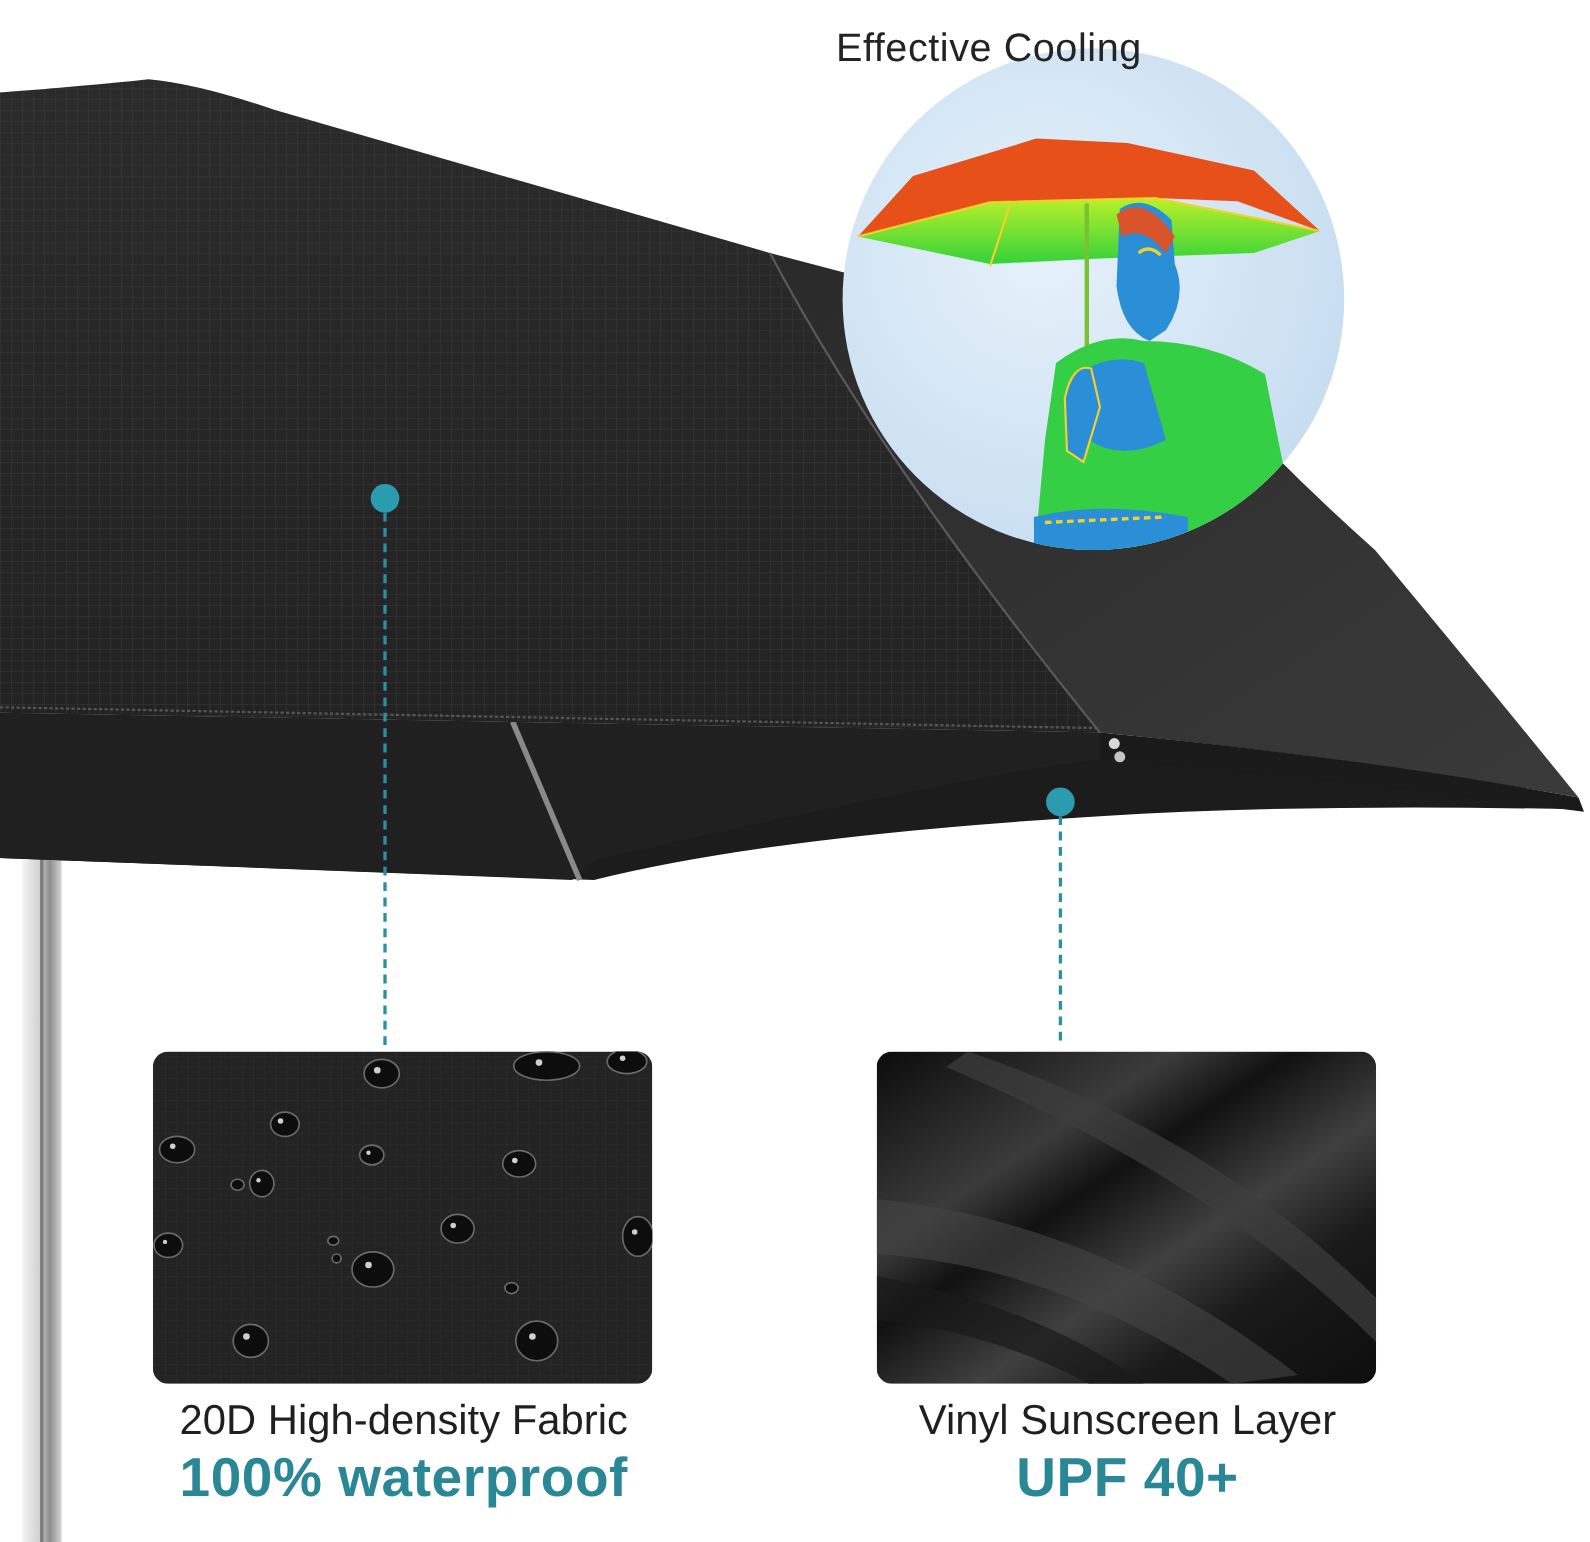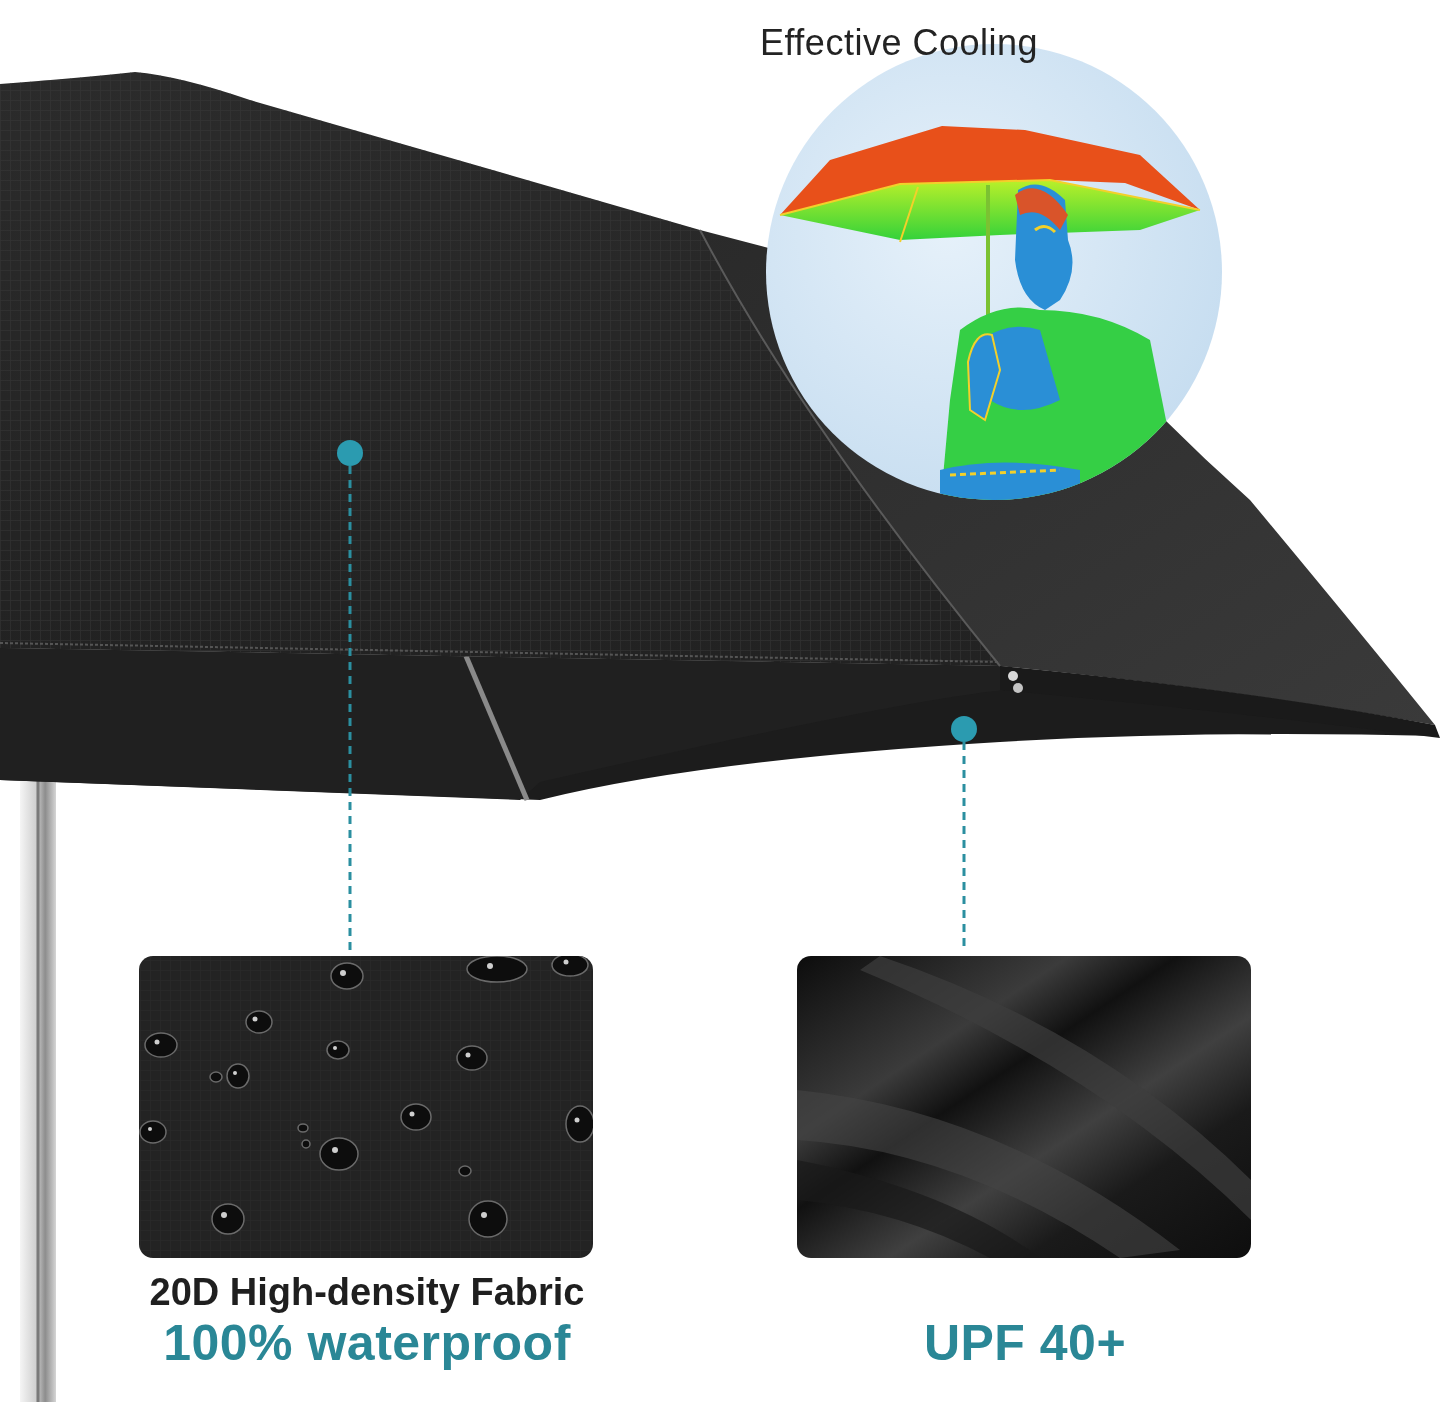--- a/index.html
+++ b/index.html
@@ -7,21 +7,20 @@
     .scene { position: absolute; left: 0; top: 0; width: 1445px; height: 1402px; }
     .title {
       position: absolute; left: 760px; top: 0px; width: 466px; text-align: left;
       font-size: 36px; color: #232323; letter-spacing: 0.5px; line-height: 38px;
       font-family: "Liberation Sans", sans-serif;
       margin-top: 24px;
     }
     .caption {
       position: absolute; text-align: center; font-size: 38px; color: #1f1f1f; line-height: 40px;
       font-family: "Liberation Sans", sans-serif;
-      font-weight: bold;
     }
     .sub {
       position: absolute; text-align: center; font-size: 50px; font-weight: bold; color: #2a8796; line-height: 42px;
       font-family: "Liberation Sans", sans-serif; letter-spacing: 0.5px;
     }
     .cap-left { left: 120px; top: 1272px; width: 494px; }
     .sub-left { left: 120px; top: 1322px; width: 494px; }
     .cap-right { left: 790px; top: 1272px; width: 470px; }
     .sub-right { left: 790px; top: 1322px; width: 470px; }
   </style>
@@ -174,14 +173,15 @@
       <path d="M797 1090 Q1000 1110 1180 1250 L1120 1258 Q960 1150 797 1140 Z" fill="#444" opacity="0.6"></path>
       <path d="M797 1160 Q950 1190 1040 1258 L990 1258 Q900 1210 797 1200 Z" fill="#1a1a1a" opacity="0.7"></path>
     </g>
   </svg>
 
   <div class="title">Effective Cooling</div>
 
   <div class="caption cap-left">20D High-density Fabric</div>
   <div class="sub sub-left">100% waterproof</div>
 
+  <div class="caption cap-right">Vinyl Sunscreen Layer</div>
   <div class="sub sub-right">UPF 40+</div>
 </div>
 
 </body></html>

